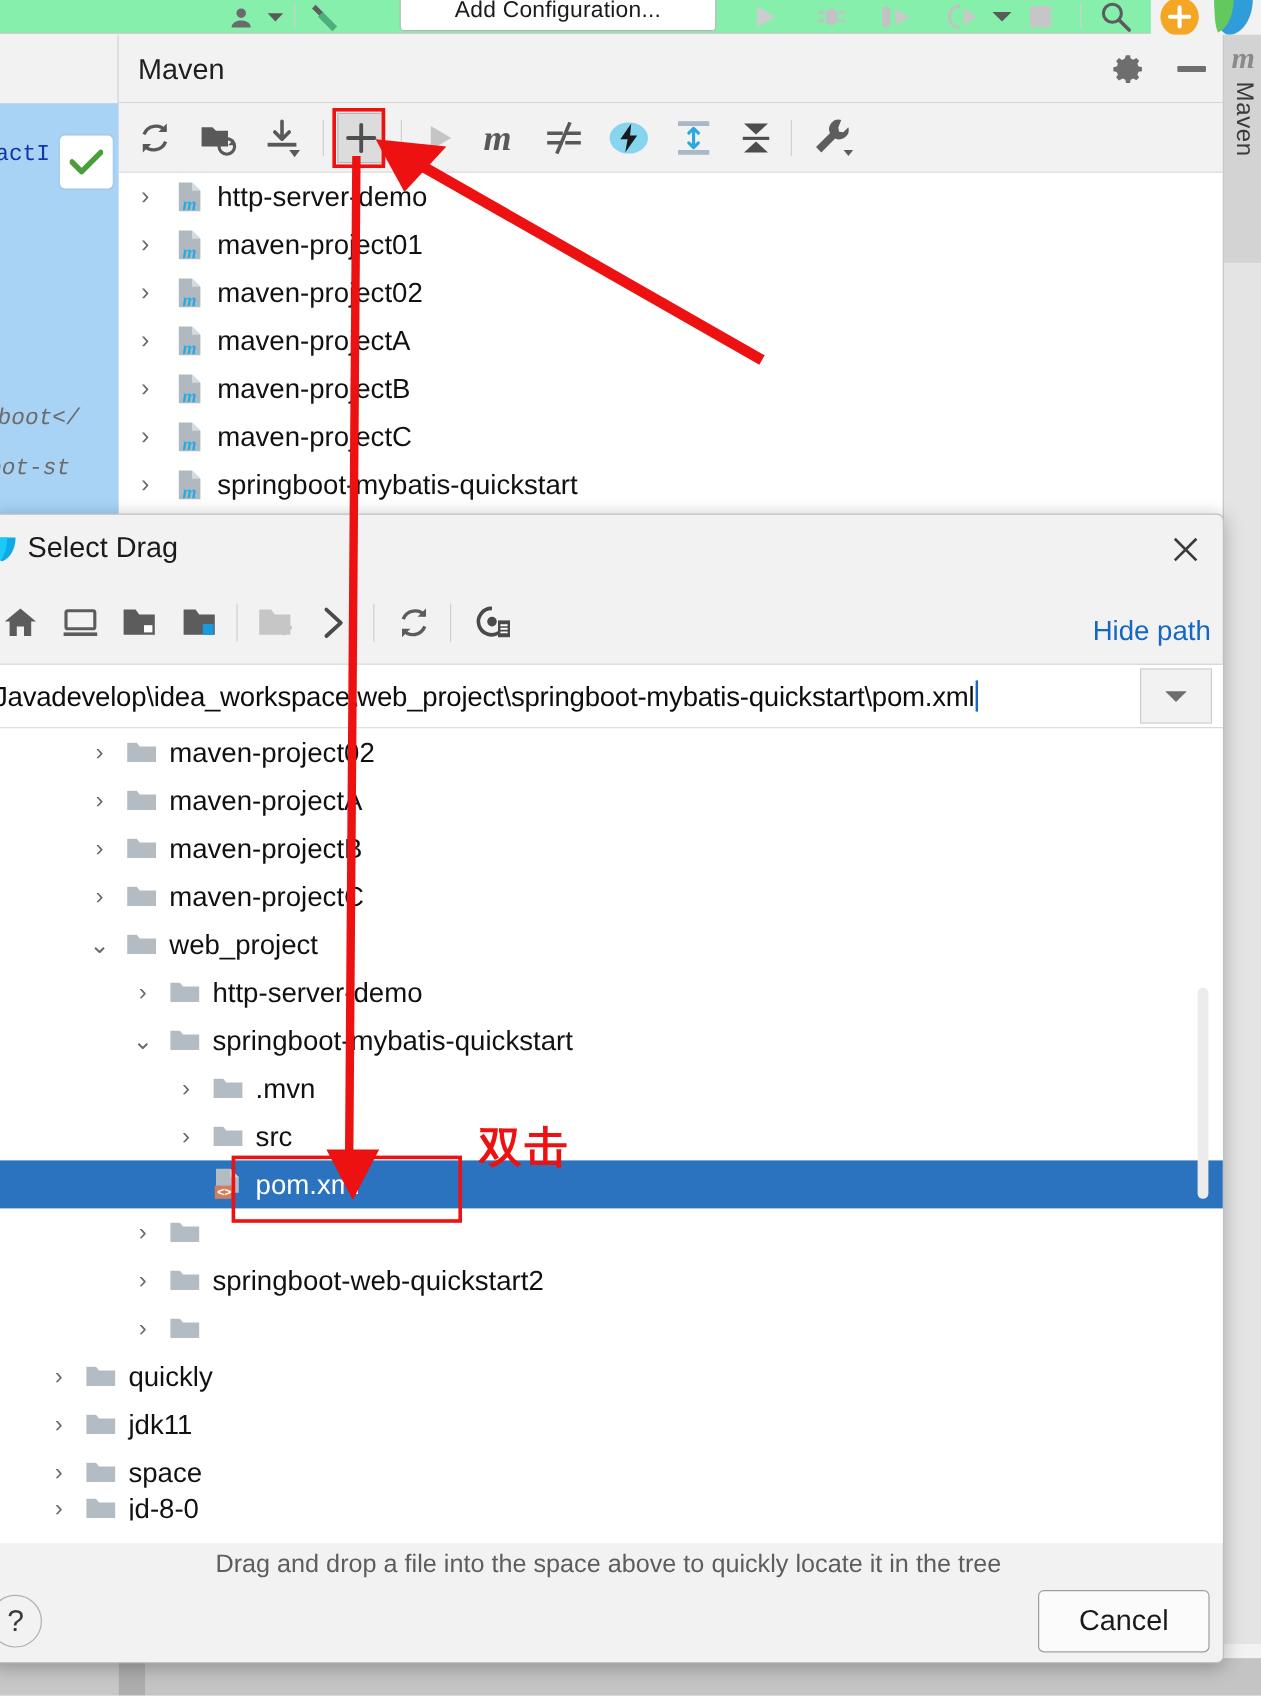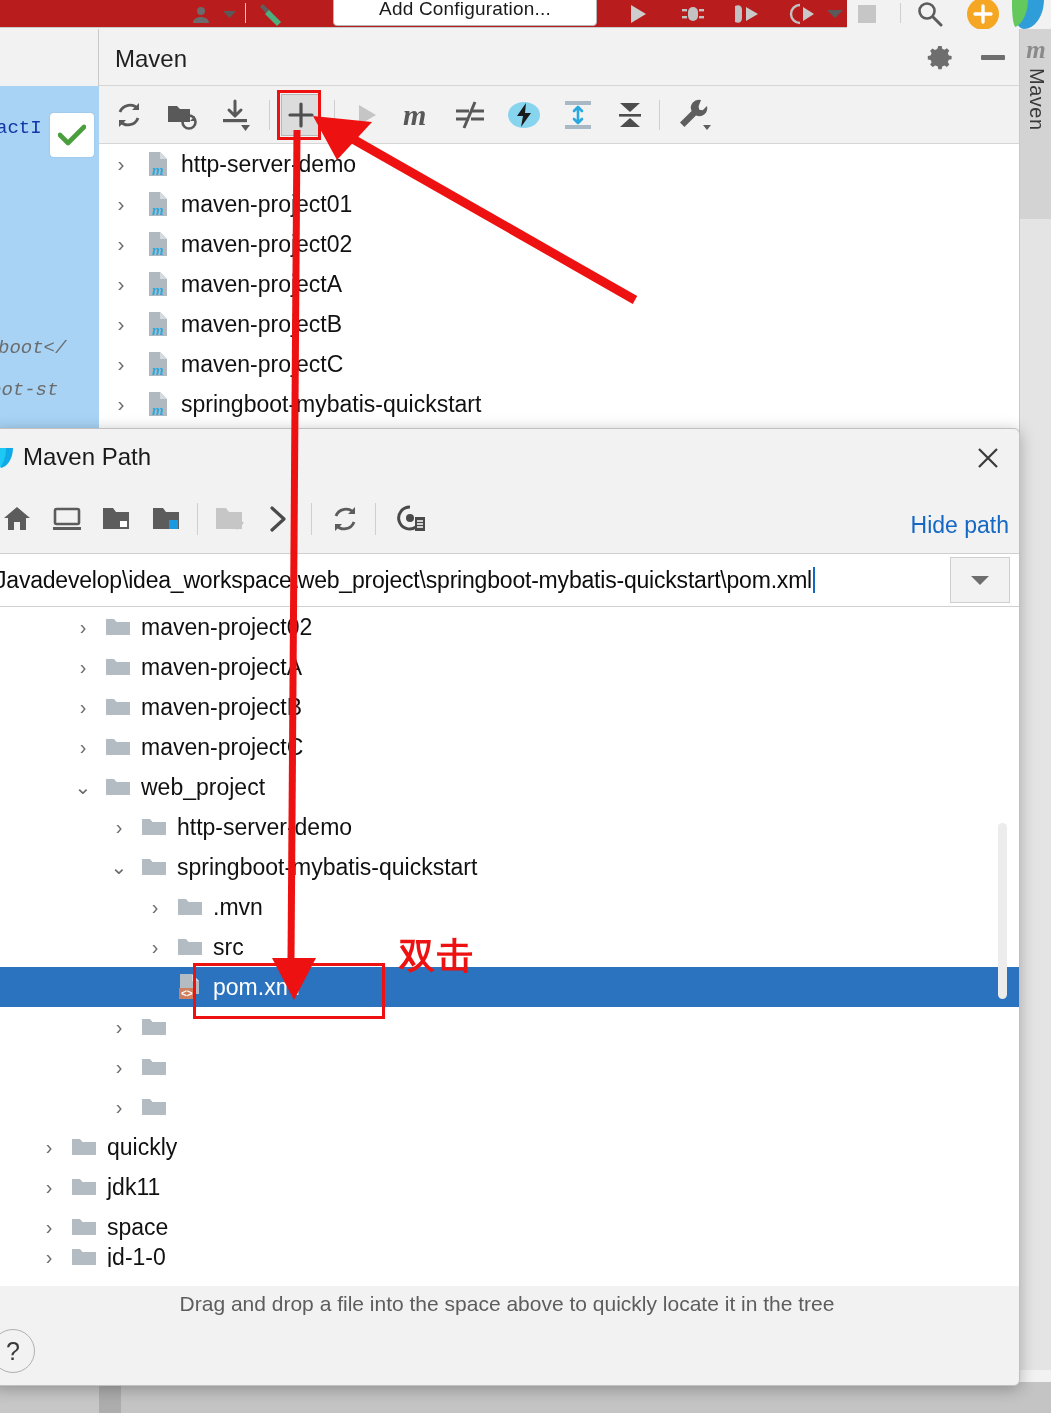--- a/index.html
+++ b/index.html
@@ -6,22 +6,22 @@
   html, body {
     width:1051px; height:1413px;
     font-family: "Liberation Sans", sans-serif;
     background:#f2f2f2;
     overflow:hidden;
   }
   #root { position:relative; width:1051px; height:1413px; }
 
   
   .ide-toolbar{
-    position:absolute; left:0; top:0; width:847px; height:28px;
-    background:#b91c1c; border-bottom:1px solid #c9c9c9;
+    position:absolute; left:0; top:0; width:959px; height:28px;
+    background:#86efac; border-bottom:1px solid #c9c9c9;
   }
   .tb-icon{ position:absolute; top:0; height:28px; display:flex; align-items:center; justify-content:center; }
   .tb-sep{ position:absolute; top:3px; width:1px; height:20px; background:#cfcfcf; }
   .add-config{
     position:absolute; left:333px; top:-8px; width:264px; height:34px;
     background:#ffffff; border:1px solid #b6b6b6; border-radius:4px;
     display:flex; align-items:center; justify-content:center;
     font-size:19px; color:#1a1a1a; letter-spacing:.2px;
   }
 
@@ -461,21 +461,21 @@
 
   <div class="dialog">
 
     <div class="dlg-title-bar">
       <div class="dlg-icon">
         <svg width="16" height="22" viewBox="0 0 16 22">
             <path d="M0 2h14c0 12-7 19-12 20C0 16 0 8 0 2z" fill="#0fa9e8"></path>
             <path d="M0 2h7c0 11-4 17-6 20C0 16 0 8 0 2z" fill="#1ec8f5"></path>
           </svg>
       </div>
-      <div class="dlg-title">Maven Path</div>
+      <div class="dlg-title">Select Drag</div>
       <div class="dlg-close">
         <svg width="22" height="22" viewBox="0 0 22 22">
             <path d="M2 2l18 18M20 2L2 20" stroke="#3a3a3a" stroke-width="2.2"></path>
           </svg>
       </div>
     </div>
 
     <div class="dlg-toolbar">
       <div class="dt-btn" style="left:2px;width:44px;">
         <svg width="30" height="28" viewBox="0 0 30 28">
@@ -646,20 +646,21 @@
             </svg>
           </span>
       </div>
       <div class="trow" style="padding-left:108px;">
         <span class="tarr">›</span>
         <span class="tico">
             <svg width="26" height="20" viewBox="0 0 26 20">
               <path d="M1 2h8l2.5 3H25v13H1z" fill="#b3bcc3"></path>
             </svg>
           </span>
+        <span class="tlbl">springboot-web-quickstart2</span>
       </div>
       <div class="trow" style="padding-left:108px;">
         <span class="tarr">›</span>
         <span class="tico">
             <svg width="26" height="20" viewBox="0 0 26 20">
               <path d="M1 2h8l2.5 3H25v13H1z" fill="#b3bcc3"></path>
             </svg>
           </span>
       </div>
       <div class="trow" style="padding-left:38px;">
@@ -689,31 +690,32 @@
           </span>
         <span class="tlbl">space</span>
       </div>
       <div class="trow" style="padding-left:38px;overflow:hidden;height:20px;">
         <span class="tarr">›</span>
         <span class="tico">
             <svg width="26" height="20" viewBox="0 0 26 20">
               <path d="M1 2h8l2.5 3H25v13H1z" fill="#b3bcc3"></path>
             </svg>
           </span>
-        <span class="tlbl">jd-1-0</span>
+        <span class="tlbl">jd-8-0</span>
       </div>
 
       <div class="tscroll">
         <div class="tscroll-thumb"></div>
       </div>
     </div>
 
     <div class="hint">Drag and drop a file into the space above to quickly locate it in the tree</div>
 
     <div class="help-btn">?</div>
+    <div class="dlg-btn btn-cancel">Cancel</div>
   </div>
 
   <svg class="overlay">
 
     <path d="M297 130 L291 960" stroke="#ee1111" stroke-width="7" fill="none"></path>
     <path d="M272 958 L316 958 L294 1000 Z" fill="#ee1111"></path>
 
     <path d="M635 300 L330 126" stroke="#ee1111" stroke-width="9" fill="none"></path>
     <path d="M313 116 L372 122 L337 160 Z" fill="#ee1111"></path>
   </svg>

